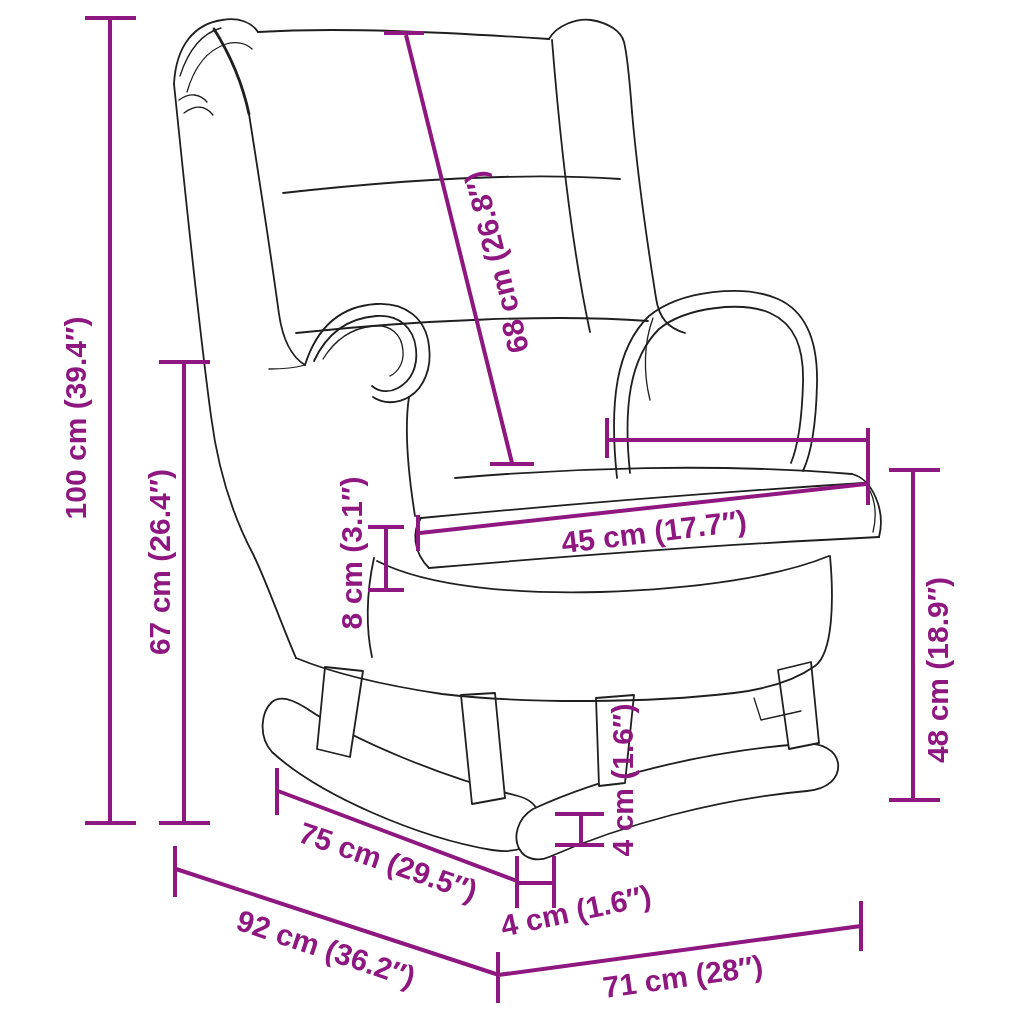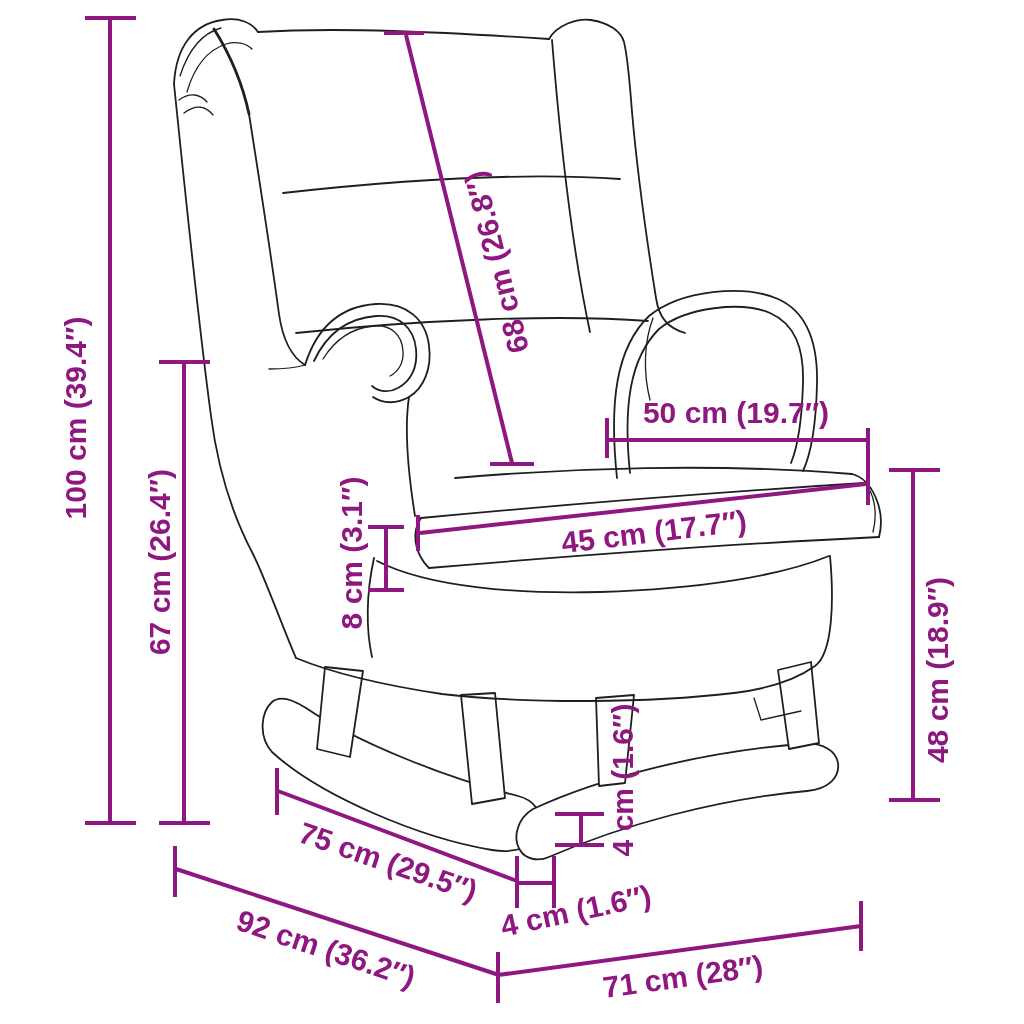--- a/index.html
+++ b/index.html
@@ -93,21 +93,20 @@
       <path d="M278,791 L517,881 M277,768 V815"></path>
       <path d="M517,856 V908 M554,856 V908 M517,883 H554"></path>
       <path d="M176,869 L499,975 M175,846 V897"></path>
       <path d="M498,975 L861,926 M498,952 V1003 M861,901 V951"></path>
     </g>
   </svg>
 
   <div class="dim-label" style="left:76px;  top:418px; --rot:-90deg">100 cm (39.4″)</div>
   <div class="dim-label" style="left:160px; top:562px; --rot:-90deg">67 cm (26.4″)</div>
   <div class="dim-label" style="left:497px; top:262px; --rot:-104deg">68 cm (26.8″)</div>
-  <div class="dim-label" style="left:736px; top:413px; --rot:0deg">50 cm (19.7″)</div>
   <div class="dim-label" style="left:654px; top:532px; --rot:-7deg">45 cm (17.7″)</div>
   <div class="dim-label" style="left:352px; top:553px; --rot:-90deg">8 cm (3.1″)</div>
   <div class="dim-label" style="left:938px; top:670px; --rot:-90deg">48 cm (18.9″)</div>
   <div class="dim-label" style="left:623px; top:780px; --rot:-90deg">4 cm (1.6″)</div>
   <div class="dim-label" style="left:388px; top:862px; --rot:19deg">75 cm (29.5″)</div>
   <div class="dim-label" style="left:576px; top:911px; --rot:-12deg">4 cm (1.6″)</div>
   <div class="dim-label" style="left:326px; top:949px; --rot:18.5deg">92 cm (36.2″)</div>
   <div class="dim-label" style="left:683px; top:977px; --rot:-8deg">71 cm (28″)</div>
 
 </div>

